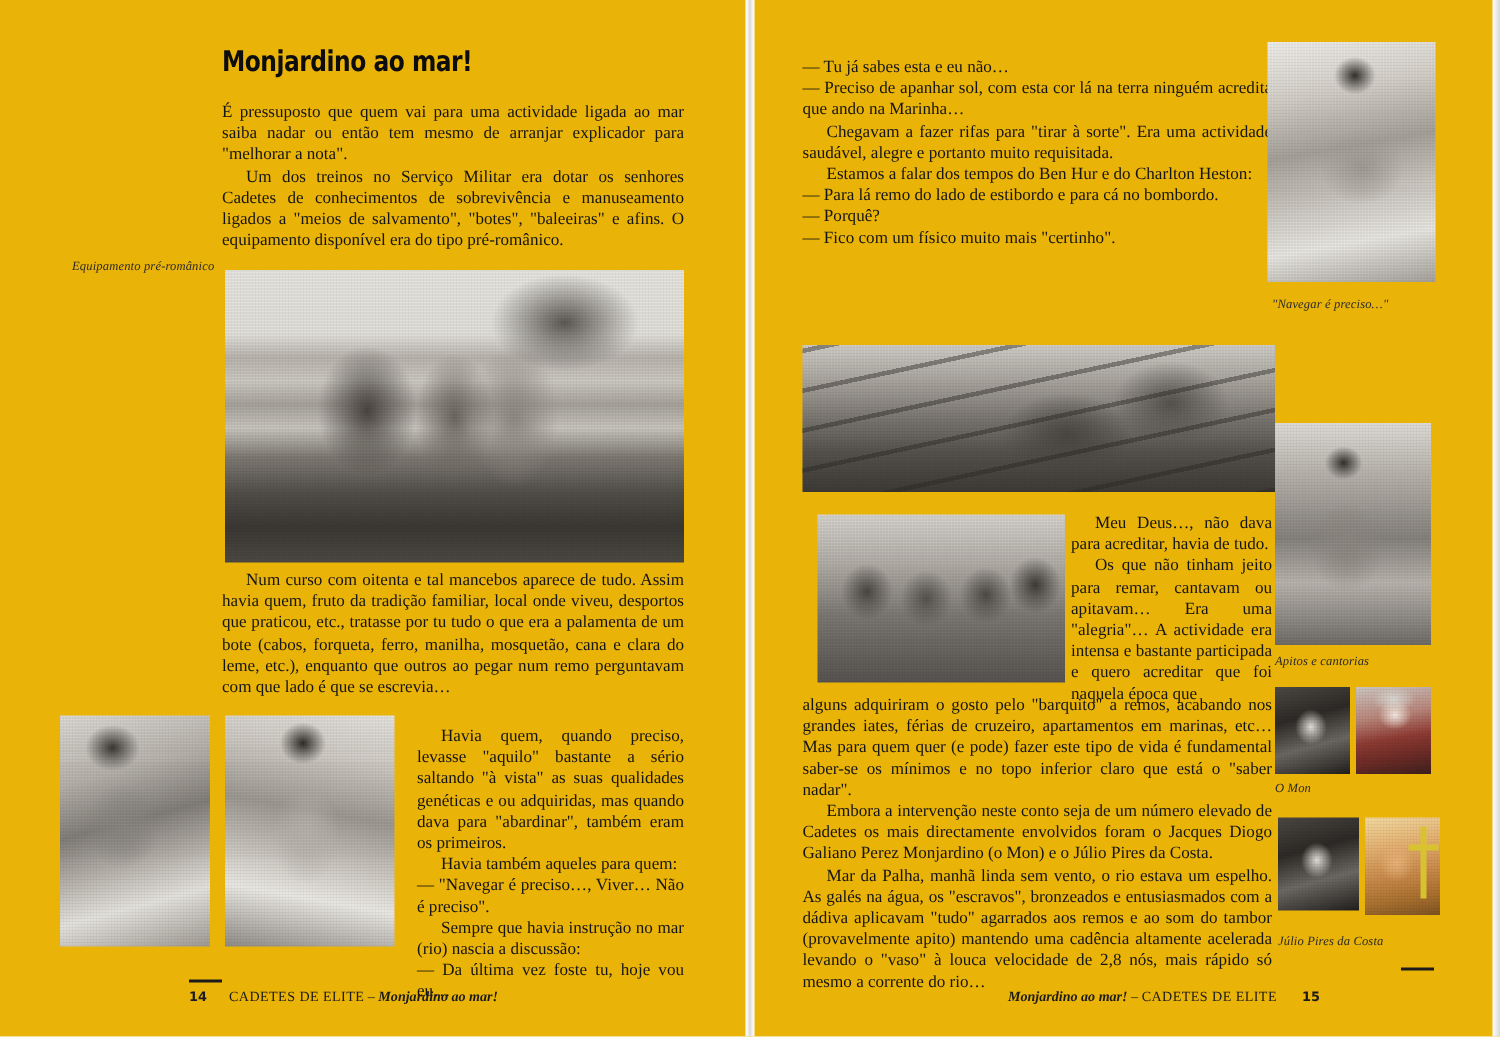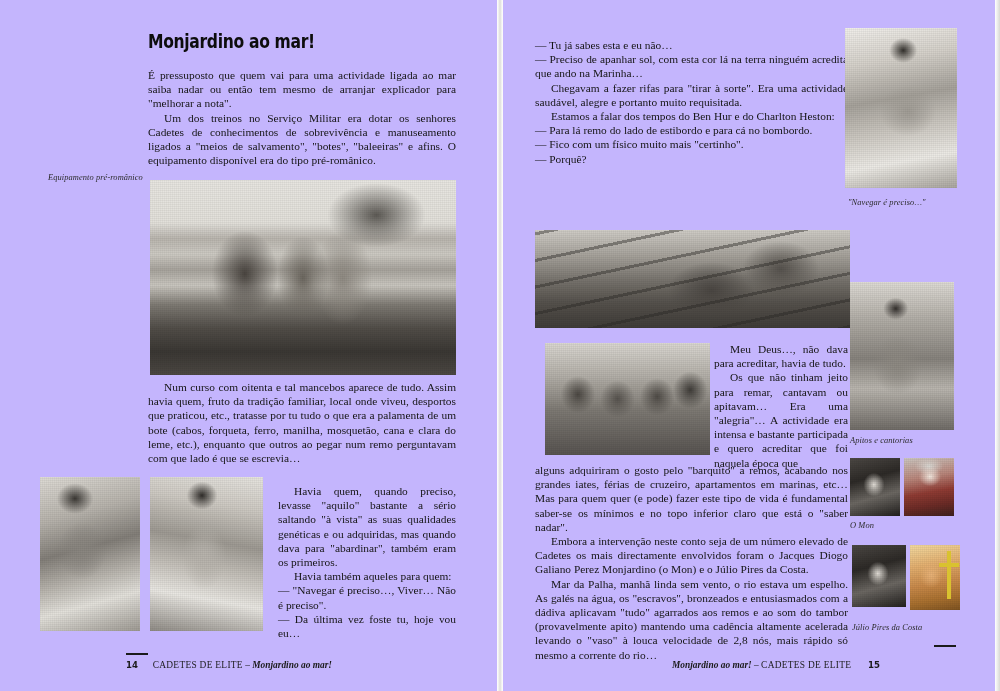--- a/index.html
+++ b/index.html
@@ -4,21 +4,21 @@
 <style>
   html,body{margin:0;padding:0;}
   body{
     width:1000px;height:691px;
     background:#ffffff;
     font-family:"Liberation Serif", serif;
     color:#111;
     overflow:hidden;
     position:relative;
   }
-  .spread{position:absolute;inset:0;background:#c4b5fd;}
+  .spread{position:absolute;inset:0;background:#eab308;}
 
   
   .gutter{
     position:absolute;left:497px;top:0;width:6px;height:691px;
     background:linear-gradient(90deg,#ffffff 0%,#e8e8e6 40%,#cfcfcc 50%,#e8e8e6 60%,#ffffff 100%);
   }
   .edge-right{
     position:absolute;right:0;top:0;width:5px;height:691px;
     background:linear-gradient(90deg,#ffffff,#d8d8d4);
   }
@@ -194,20 +194,21 @@
         <div class="grain"></div>
       </div>
     <div class="photo ph-mast" style="left:150px;top:477px;width:113px;height:154px;">
         <div class="grain"></div>
       </div>
 
     <div class="narrow" style="left:278px;top:484px;width:178px;">
       <p>Havia quem, quando preciso, levasse "aquilo" bastante a sério saltando "à vista" as suas qualidades genéticas e ou adquiridas, mas quando dava para "abardinar", também eram os primeiros.</p>
       <p>Havia também aqueles para quem:</p>
       <p class="noind">— "Navegar é preciso…, Viver… Não é preciso".</p>
+      <p>Sempre que havia instrução no mar (rio) nascia a discussão:</p>
       <p class="noind">— Da última vez foste tu, hoje vou eu…</p>
     </div>
 
     <div class="foot-rule" style="left:126px;top:653px;width:22px;"></div>
     <div class="footer" style="left:126px;top:660px;">
       <span class="pg">14</span>
       <span style="display:inline-block;width:10px;"></span>
       <span class="bk">CADETES DE ELITE</span>
       <span>–</span>
       <span class="art">Monjardino ao mar!</span>
@@ -215,22 +216,22 @@
   </div>
 
   <div class="page page-right">
 
     <div class="body-text" style="left:35px;top:38px;width:313px;">
       <p class="noind">— Tu já sabes esta e eu não…</p>
       <p class="noind">— Preciso de apanhar sol, com esta cor lá na terra ninguém acredita que ando na Marinha…</p>
       <p>Chegavam a fazer rifas para "tirar à sorte". Era uma actividade saudável, alegre e portanto muito requisitada.</p>
       <p>Estamos a falar dos tempos do Ben Hur e do Charlton Heston:</p>
       <p class="noind">— Para lá remo do lado de estibordo e para cá no bombordo.</p>
+      <p class="noind">— Porquê?</p>
       <p class="noind">— Fico com um físico muito mais "certinho".</p>
-      <p class="noind">— Porquê?</p>
     </div>
 
     <div class="photo ph-recline" style="left:345px;top:28px;width:112px;height:160px;">
         <div class="grain"></div>
       </div>
     <div class="caption" style="left:348px;top:198px;">"Navegar é preciso…"</div>
 
     <div class="photo ph-rowers" style="left:35px;top:230px;width:315px;height:98px;">
         <div class="grain"></div>
       </div>

